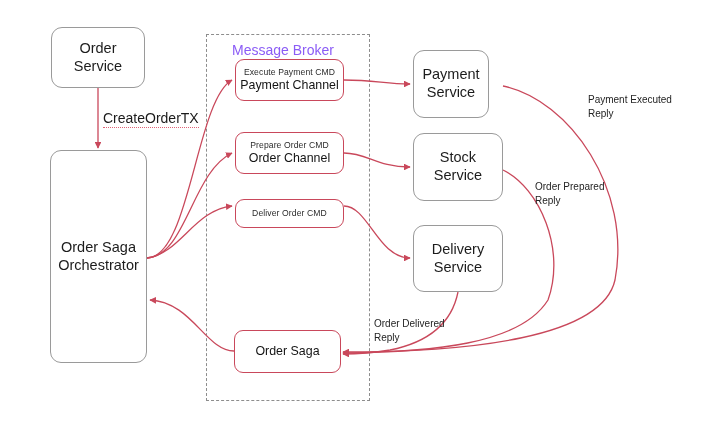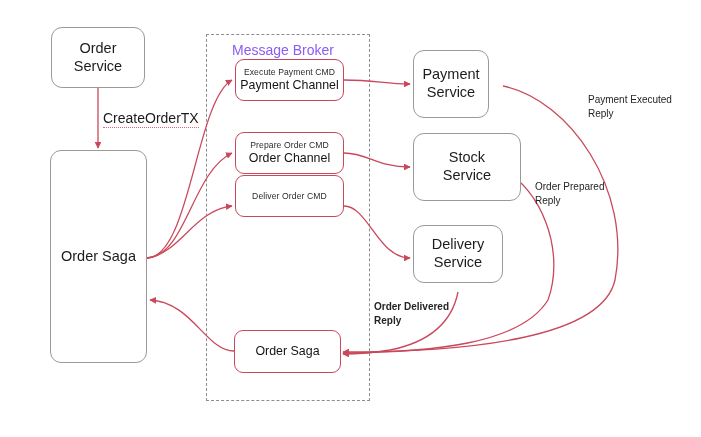--- a/index.html
+++ b/index.html
@@ -149,63 +149,64 @@
 
   <div class="node service" style="left:51px; top:27px; width:94px; height:61px;">
     <span>Order</span>
     <span>Service</span>
   </div>
 
   <div class="tx-label" style="left:103px; top:110px;">CreateOrderTX</div>
 
   <div class="node service" style="left:50px; top:150px; width:97px; height:213px;">
     <span>Order Saga</span>
+    <span>Orchestrator</span>
   </div>
 
   <div class="node channel" style="left:235px; top:132px; width:109px; height:42px;">
     <span class="chan-cmd">Prepare Order CMD</span>
     <span class="chan-name">Order Channel</span>
   </div>
 
   <div class="node channel" style="left:235px; top:59px; width:109px; height:42px;">
     <span class="chan-cmd">Execute Payment CMD</span>
     <span class="chan-name">Payment Channel</span>
   </div>
 
-  <div class="node channel" style="left:235px; top:175px; width:109px; height:42px;">
+  <div class="node channel" style="left:235px; top:199px; width:109px; height:29px;">
     <span class="chan-cmd">Deliver Order CMD</span>
   </div>
 
   <div class="node channel" style="left:234px; top:330px; width:107px; height:43px;">
     <span class="reply-line">Order Saga</span>
   </div>
 
   <div class="node service" style="left:413px; top:50px; width:76px; height:68px;">
     <span>Payment</span>
     <span>Service</span>
   </div>
 
-  <div class="node service" style="left:413px; top:133px; width:108px; height:68px;">
+  <div class="node service" style="left:413px; top:133px; width:90px; height:68px;">
     <span>Stock</span>
     <span>Service</span>
   </div>
 
-  <div class="node service" style="left:413px; top:225px; width:90px; height:58px;">
+  <div class="node service" style="left:413px; top:225px; width:90px; height:67px;">
     <span>Delivery</span>
     <span>Service</span>
   </div>
 
   <div class="edge-label" style="left:588px; top:93px;">
     <div>Payment Executed</div>
     <div>Reply</div>
   </div>
 
   <div class="edge-label" style="left:535px; top:180px;">
     <div>Order Prepared</div>
     <div>Reply</div>
   </div>
 
-  <div class="edge-label" style="left:374px; top:300px;font-weight:bold;">
+  <div class="edge-label" style="left:374px; top:317px;">
     <div>Order Delivered</div>
     <div>Reply</div>
   </div>
 
 </div>
 
 </body></html>

